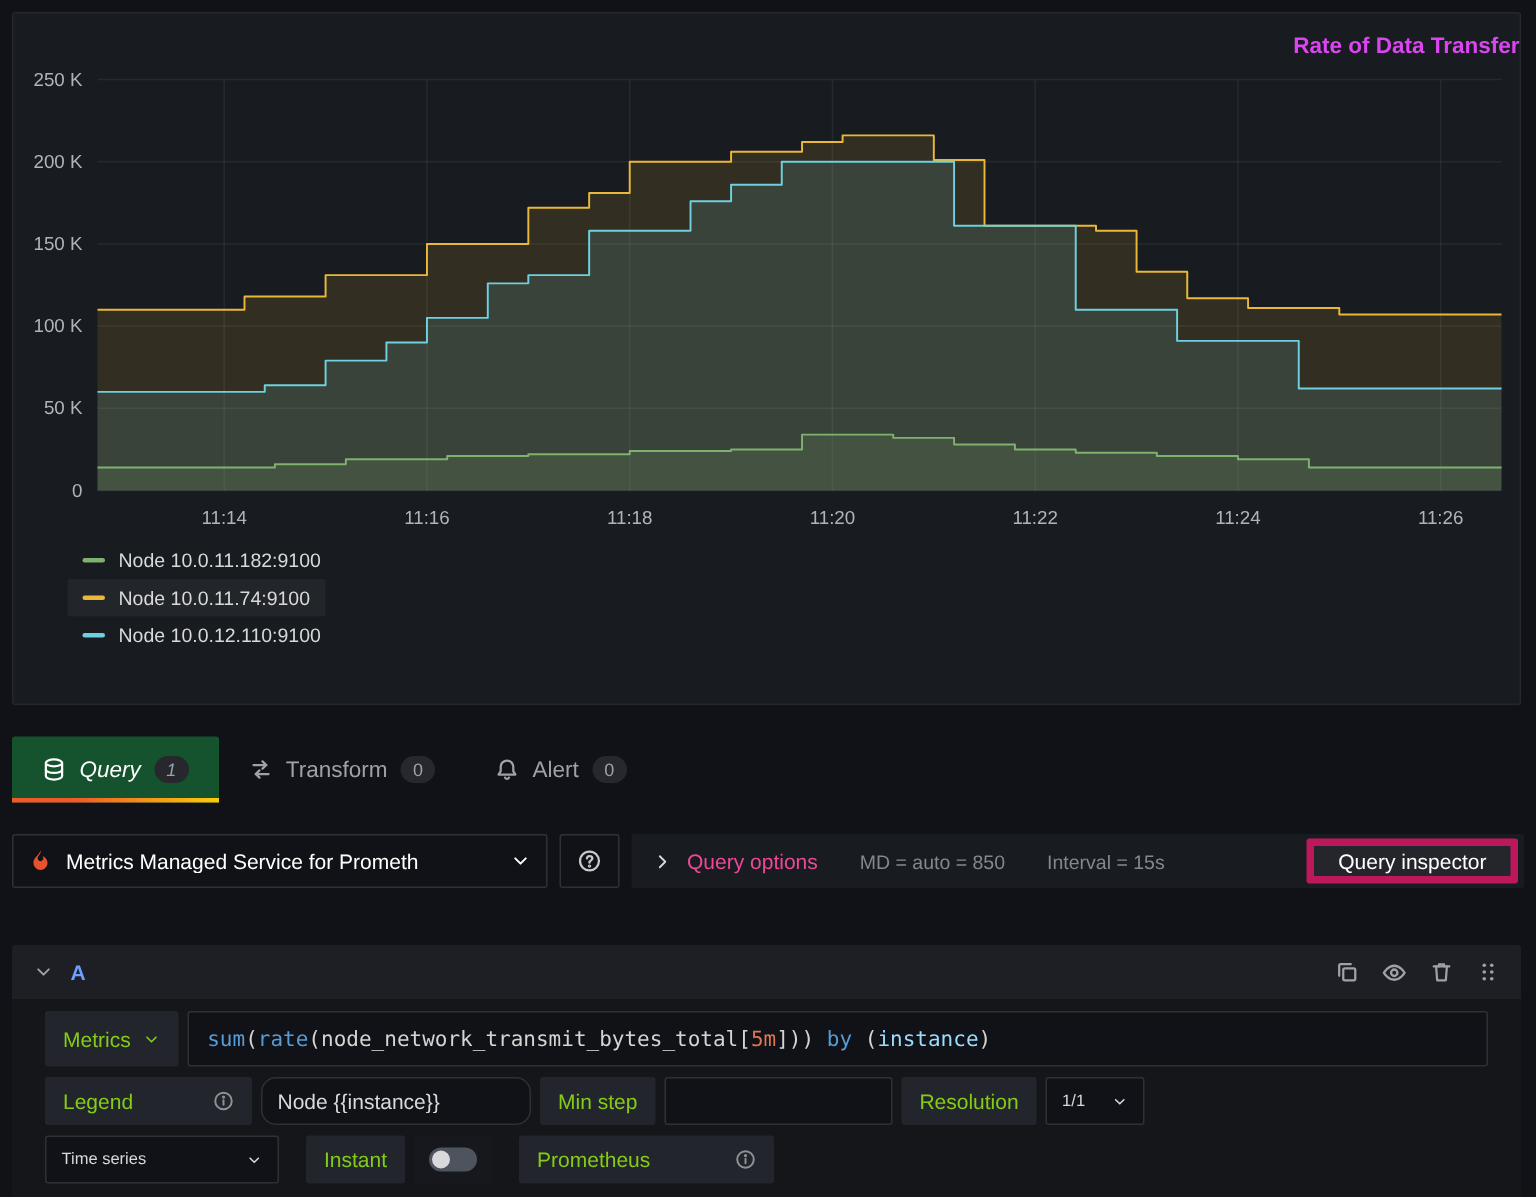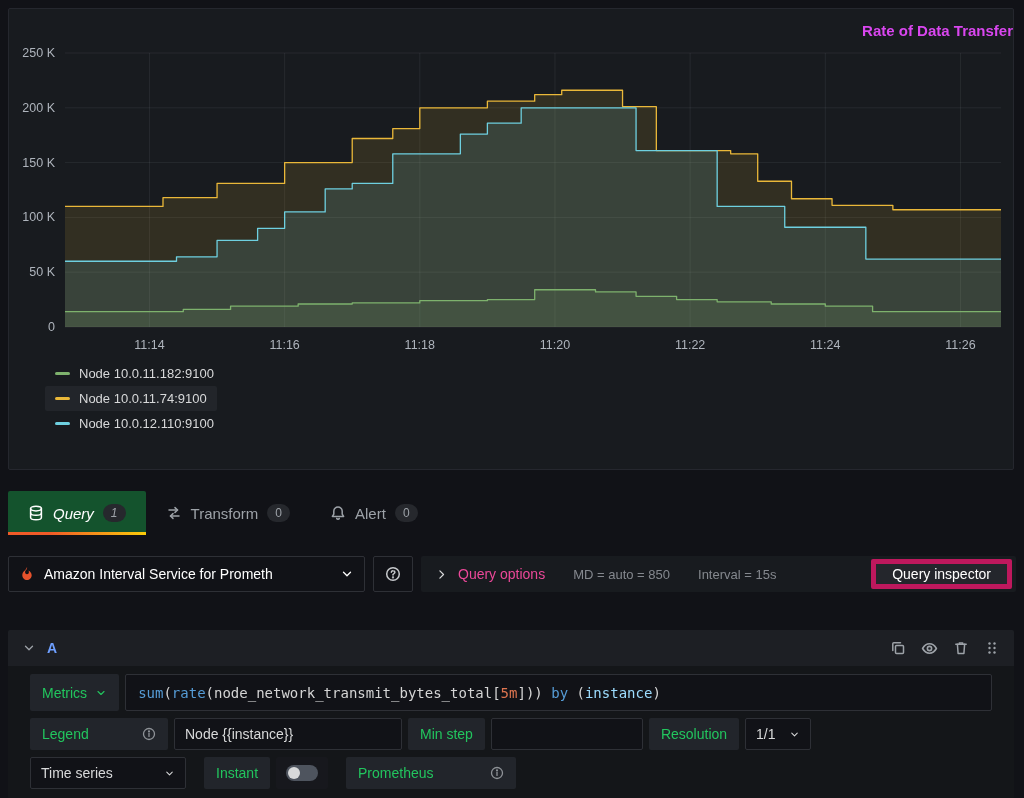--- a/index.html
+++ b/index.html
@@ -49,33 +49,33 @@
   .qc-header { height:36px; background:#1d1f24; display:flex; align-items:center; gap:11px; padding:0 14px; border-radius:2px 2px 0 0; }
   .ref-id { color:#6e9fff; font-size:14px; font-weight:600; }
   .qc-actions { margin-left:auto; display:flex; align-items:center; gap:15px; }
   .icon-btn { background:none; border:none; padding:0; color:#9da2a8; cursor:pointer; display:flex; }
   .qc-body { padding:8px 22px 10px; display:flex; flex-direction:column; gap:7px; }
   .row { display:flex; gap:6px; align-items:stretch; }
   .metrics-row { height:37px; }
   .opt-row { height:32px; }
 
   .chip { display:flex; align-items:center; gap:8px; padding:0 12px; background:#22252b;
-    border-radius:2px; color:#22c55e; font-size:14px; white-space:nowrap; }
+    border-radius:2px; color:#84cc16; font-size:14px; white-space:nowrap; }
   .chip .spacer { flex:1; }
   .chip-w { width:138px; }
   .dim-icon { color:#8e9297; display:flex; }
 
   .code-field { flex:1; background:#111217; border:1px solid #2e3036; border-radius:2px;
     display:flex; align-items:center; padding:0 12px; font-family:"DejaVu Sans Mono", monospace;
     font-size:14px; white-space:pre; cursor:text; }
 
   .g-input { background:#111217; border:1px solid #2e3036; border-radius:2px; color:#d8d9da;
     font-size:14px; font-family:"Liberation Sans", sans-serif; padding:0 10px; height:100%; outline:none; }
   .g-select { background:#111217; border:1px solid #2e3036; border-radius:2px; color:#d8d9da;
-    font-size:14px; display:flex; align-items:center; justify-content:space-between; gap:10px;
+    font-size:11px; display:flex; align-items:center; justify-content:space-between; gap:10px;
     padding:0 10px; cursor:pointer; }
 
   .toggle-wrap { width:52px; background:#17181d; border-radius:2px; display:flex; align-items:center; justify-content:center; cursor:pointer; }
   .switch { width:32px; height:16px; border-radius:9px; background:#4e545e; position:relative; }
   .switch::after { content:""; position:absolute; left:2px; top:2px; width:12px; height:12px; border-radius:50%; background:#d8d9da; }
 
   .mlauto { margin-left:12px; }
   svg.lineicon { stroke:currentColor; fill:none; stroke-width:1.5; stroke-linecap:round; stroke-linejoin:round; }
 </style>
 </head>
@@ -163,21 +163,21 @@
       <span>Alert</span>
       <span class="tcount">0</span>
     </div>
   </nav>
 
   <div class="ds-row">
     <div class="ds-picker">
       <svg width="16" height="16" viewBox="0 0 16 16">
         <path fill="#E6522C" d="M8 1c.7 2.3-1.9 3.2-1.9 5.2 0 1.1.9 2 1.9 2s1.9-.9 1.9-2c0-.5-.2-1-.4-1.6 1.7.9 3.2 2.6 3.2 4.6 0 2.6-2.1 4.8-4.7 4.8S3.3 11.8 3.3 9.2C3.3 5.4 7 4.5 8 1z"></path>
       </svg>
-      <span class="ds-text">Amazon Interval Service for Prometh</span>
+      <span class="ds-text">Metrics Managed Service for Prometh</span>
       <svg class="lineicon" width="14" height="14" viewBox="0 0 16 16">
         <path d="M4 6l4 4 4-4"></path>
       </svg>
     </div>
 
     <button class="help-btn">
       <svg class="lineicon" width="16" height="16" viewBox="0 0 16 16">
         <circle cx="8" cy="8" r="6.3"></circle>
         <path d="M6.3 6.2c.2-1 1-1.6 1.9-1.5.9 0 1.7.7 1.7 1.6 0 1.1-1.3 1.4-1.9 2.2v.6"></path>
         <circle cx="8" cy="11.4" r="0.4" fill="currentColor"></circle>
@@ -251,21 +251,21 @@
           <span>Legend</span>
           <span class="spacer"></span>
           <span class="dim-icon">
             <svg class="lineicon" width="14" height="14" viewBox="0 0 16 16">
                 <circle cx="8" cy="8" r="6.3"></circle>
                 <path d="M8 7.4v3.4"></path>
                 <circle cx="8" cy="5" r="0.5" fill="currentColor"></circle>
               </svg>
           </span>
         </div>
-        <input class="g-input" style="width: 228px;" value="Node {{instance}}">
+        <input class="g-input" style="width: 180px; border-radius: 10px;" value="Node {{instance}}">
         <div class="chip">
           <span>Min step</span>
         </div>
         <input class="g-input" style="width: 152px;" value="">
         <div class="chip">
           <span>Resolution</span>
         </div>
         <div class="g-select" style="width:66px">
           <span>1/1</span>
           <svg class="lineicon" width="11" height="11" viewBox="0 0 16 16">

